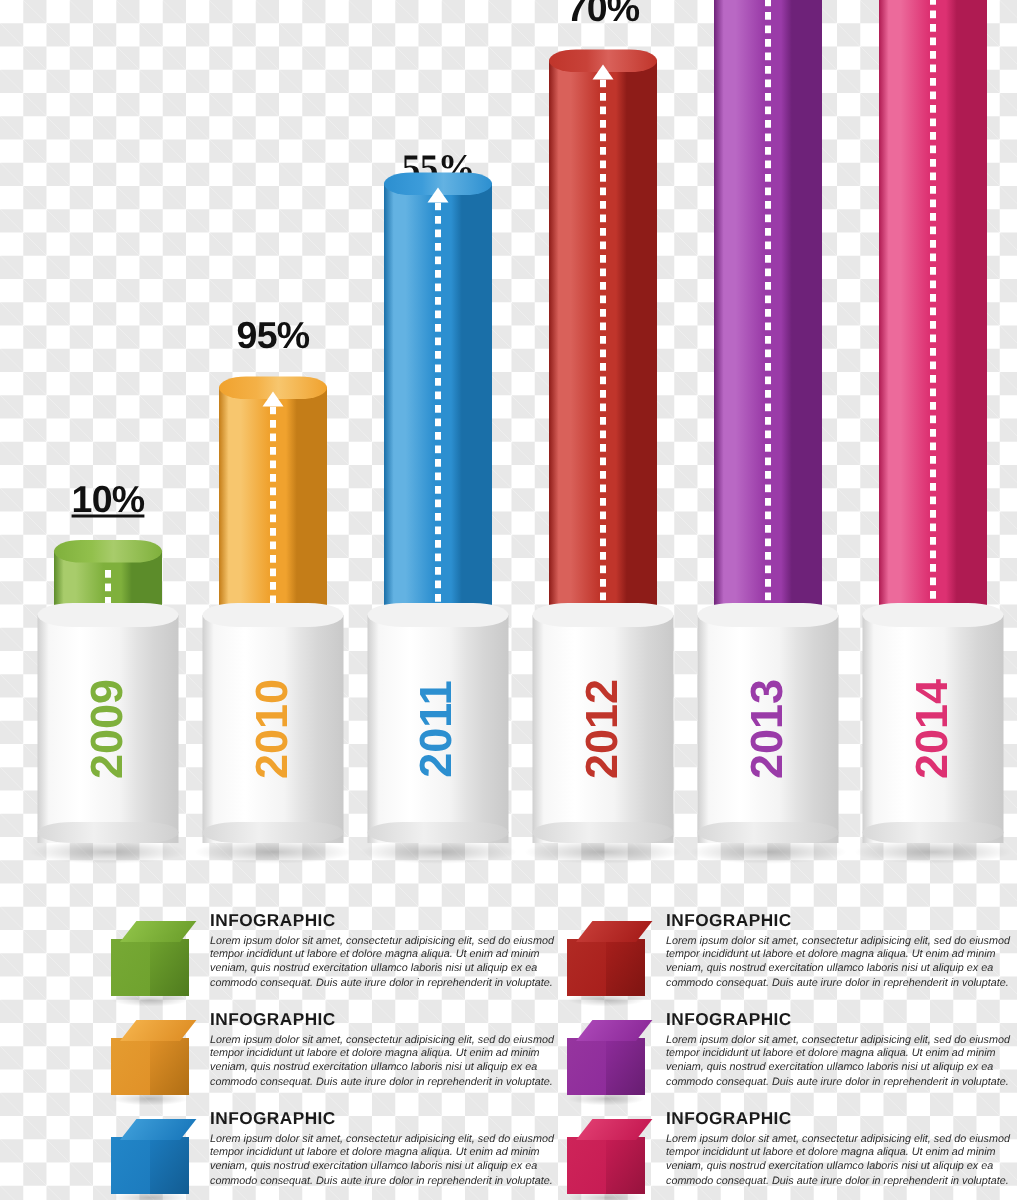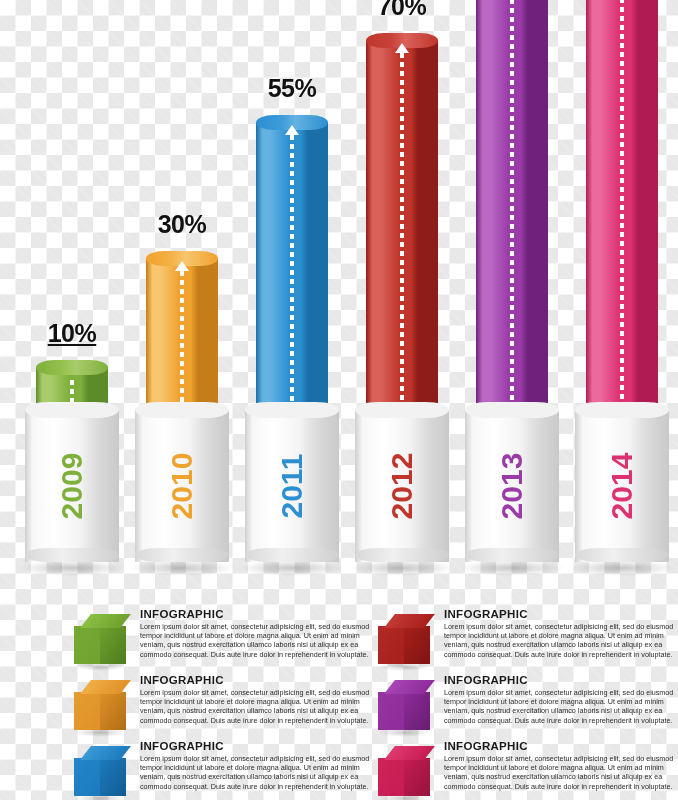--- a/index.html
+++ b/index.html
@@ -99,20 +99,21 @@
   }
 
   .ltext{position:absolute;left:78px;top:2px;width:238px;}
   .lhead{
     font-size:11.5px;font-weight:bold;color:#1a1a1a;letter-spacing:.3px;
     margin:0 0 2px 0;
   }
   .lbody{
     font-size:7.2px;line-height:9.2px;color:#2b2b2b;margin:0;
     text-align:left;
+    font-style:italic;
   }
 </style>
 </head>
 <body>
 
 <div id="chart">
     <div class="col" style="left: 17px;">
       <div class="vlabel" style="bottom: 222px; text-decoration: underline;">10%</div>
       <div class="bar" style="height: 55px;">
         <div class="body" style="background: linear-gradient(to right, rgb(92, 140, 42) 0%, rgb(168, 204, 107) 9%, rgb(168, 204, 107) 20%, rgb(127, 176, 60) 46%, rgb(127, 176, 60) 62%, rgb(92, 140, 42) 72%, rgb(92, 140, 42) 100%);"></div>
@@ -124,40 +125,40 @@
         <div class="pbody">
           <div class="year">
             <span style="color:#7FB03C">2009</span>
           </div>
         </div>
         <div class="ptop"></div>
         <div class="pbot"></div>
       </div>
     </div>
     <div class="col" style="left: 127px;">
-      <div class="vlabel" style="bottom: 331px;">30%</div>
+      <div class="vlabel" style="bottom: 331px;">95%</div>
       <div class="bar" style="height: 164px;">
         <div class="body" style="background: linear-gradient(to right, rgb(196, 125, 24) 0%, rgb(247, 198, 110) 9%, rgb(247, 198, 110) 20%, rgb(240, 162, 46) 46%, rgb(240, 162, 46) 62%, rgb(196, 125, 24) 72%, rgb(196, 125, 24) 100%);"></div>
         <div class="cap" style="background: linear-gradient(to right, rgb(240, 162, 46), rgb(244, 177, 71) 35%, rgb(247, 198, 110) 55%, rgb(240, 162, 46));"></div>
         <div class="dots"></div>
         <div class="arrow"></div>
       </div>
       <div class="ped">
         <div class="shadow"></div>
         <div class="pbody">
           <div class="year">
             <span style="color:#F0A22E">2010</span>
           </div>
         </div>
         <div class="ptop"></div>
         <div class="pbot"></div>
       </div>
     </div>
     <div class="col" style="left: 237px;">
-      <div class="vlabel" style="bottom: 467px;">55%</div>
+      <div class="vlabel" style="bottom: 443px; font-family: Liberation Serif, serif;">55%</div>
       <div class="bar" style="height: 300px;">
         <div class="body" style="background: linear-gradient(to right, rgb(26, 111, 168) 0%, rgb(99, 178, 226) 9%, rgb(99, 178, 226) 20%, rgb(44, 143, 208) 46%, rgb(44, 143, 208) 62%, rgb(26, 111, 168) 72%, rgb(26, 111, 168) 100%);"></div>
         <div class="cap" style="background: linear-gradient(to right, rgb(44, 143, 208), rgb(60, 156, 218) 35%, rgb(99, 178, 226) 55%, rgb(44, 143, 208));"></div>
         <div class="dots"></div>
         <div class="arrow"></div>
       </div>
       <div class="ped">
         <div class="shadow"></div>
         <div class="pbody">
           <div class="year">

